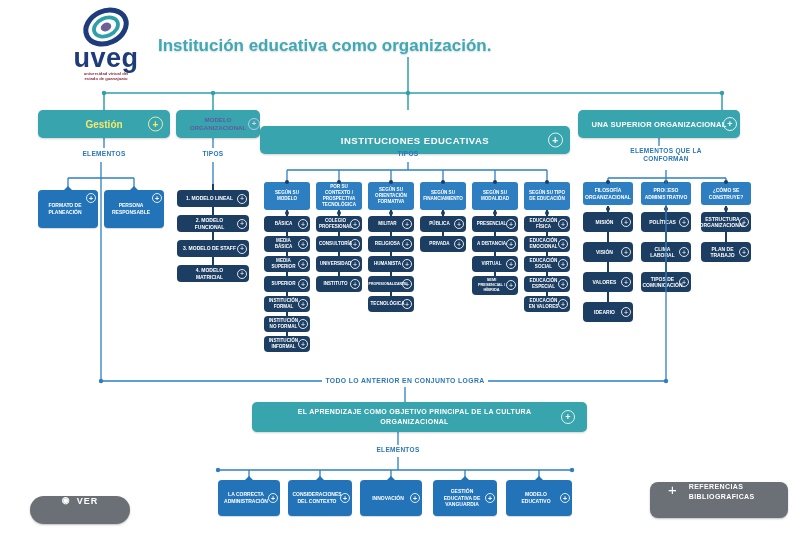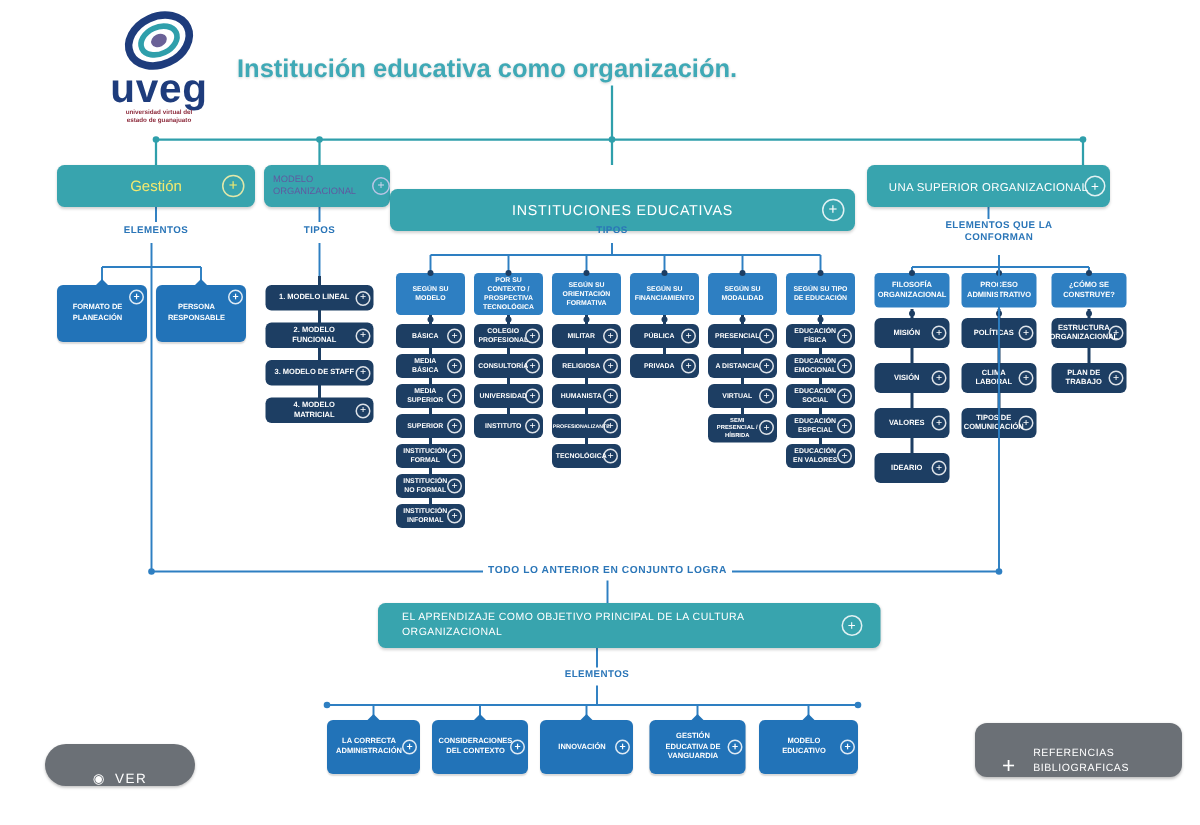--- a/index.html
+++ b/index.html
@@ -12,22 +12,22 @@
   
   .logo{left:48px;top:6px;width:116px;text-align:center;z-index:2;}
   .logo .word{font-size:27px;font-weight:bold;color:#1e3c7c;letter-spacing:.5px;line-height:.8;margin-top:-4px;}
   .logo .tag{font-size:4.2px;font-weight:bold;color:#8d2b3c;width:52px;margin:1px auto 0;line-height:1.25;}
 
   
   .title{left:158px;top:36px;width:500px;text-align:left;font-size:17px;font-weight:bold;
          color:#3fa9b6;text-shadow:0 1px 2px rgba(0,0,0,.18);z-index:2;}
 
   
-  .tbox{background:#38a4ae;border-radius:5px;color:#fff;font-weight:normal;display:flex;
-        align-items:center;justify-content:center;text-align:left;z-index:2;
+  .tbox{background:#38a4ae;border-radius:5px;color:#fff;font-weight:bold;display:flex;
+        align-items:center;justify-content:center;text-align:center;z-index:2;
         box-shadow:0 1px 2px rgba(0,0,0,.18);}
   .plus{position:absolute;border:1px solid rgba(255,255,255,.85);border-radius:50%;
         color:#fff;display:flex;align-items:center;justify-content:center;
         width:11px;height:11px;font-size:9px;line-height:1;right:7px;top:50%;transform:translateY(-50%);}
   .plus::before{content:"+";}
   .plus.sm{width:8px;height:8px;font-size:7px;right:2px;border-width:.8px;}
 
   
   .sublabel{font-size:6.5px;font-weight:bold;color:#2b76b8;text-align:center;letter-spacing:.3px;
             z-index:2;line-height:1.3;}
@@ -80,22 +80,22 @@
 
   
   .wire-label{background:#fff;color:#2b76b8;font-weight:bold;font-size:6.8px;text-align:center;
          letter-spacing:.4px;z-index:1;display:flex;align-items:center;justify-content:center;}
 
   
   .result{left:252px;top:402px;width:293px;height:30px;font-size:7px;line-height:1.5;
           padding:0 26px 0 16px;letter-spacing:.3px;}
 
   
-  .graybtn{position:absolute;background:#6b7076;color:#fff;font-weight:normal;z-index:2;
-           display:flex;align-items:flex-end;box-shadow:0 1px 2px rgba(0,0,0,.25);}
+  .graybtn{position:absolute;background:#6b7076;color:#fff;font-weight:bold;z-index:2;
+           display:flex;align-items:flex-start;box-shadow:0 1px 2px rgba(0,0,0,.25);}
   .ver{left:30px;top:496px;width:100px;height:28px;border-radius:14px;justify-content:center;gap:6px;font-size:9px;letter-spacing:1px;}
   .eye{font-size:9px;line-height:1;}
   .eye::before{content:"\25C9";}
   .refs{left:650px;top:482px;width:138px;height:36px;border-radius:8px;gap:12px;padding-left:18px;box-sizing:border-box;}
   .refs .plus-glyph{font-size:15px;font-weight:normal;line-height:1;}
   .refs .plus-glyph::before{content:"+";}
   .refs .rtxt{font-size:7px;line-height:1.45;letter-spacing:.4px;width:62px;}
 </style>
 </head>
 <body>

